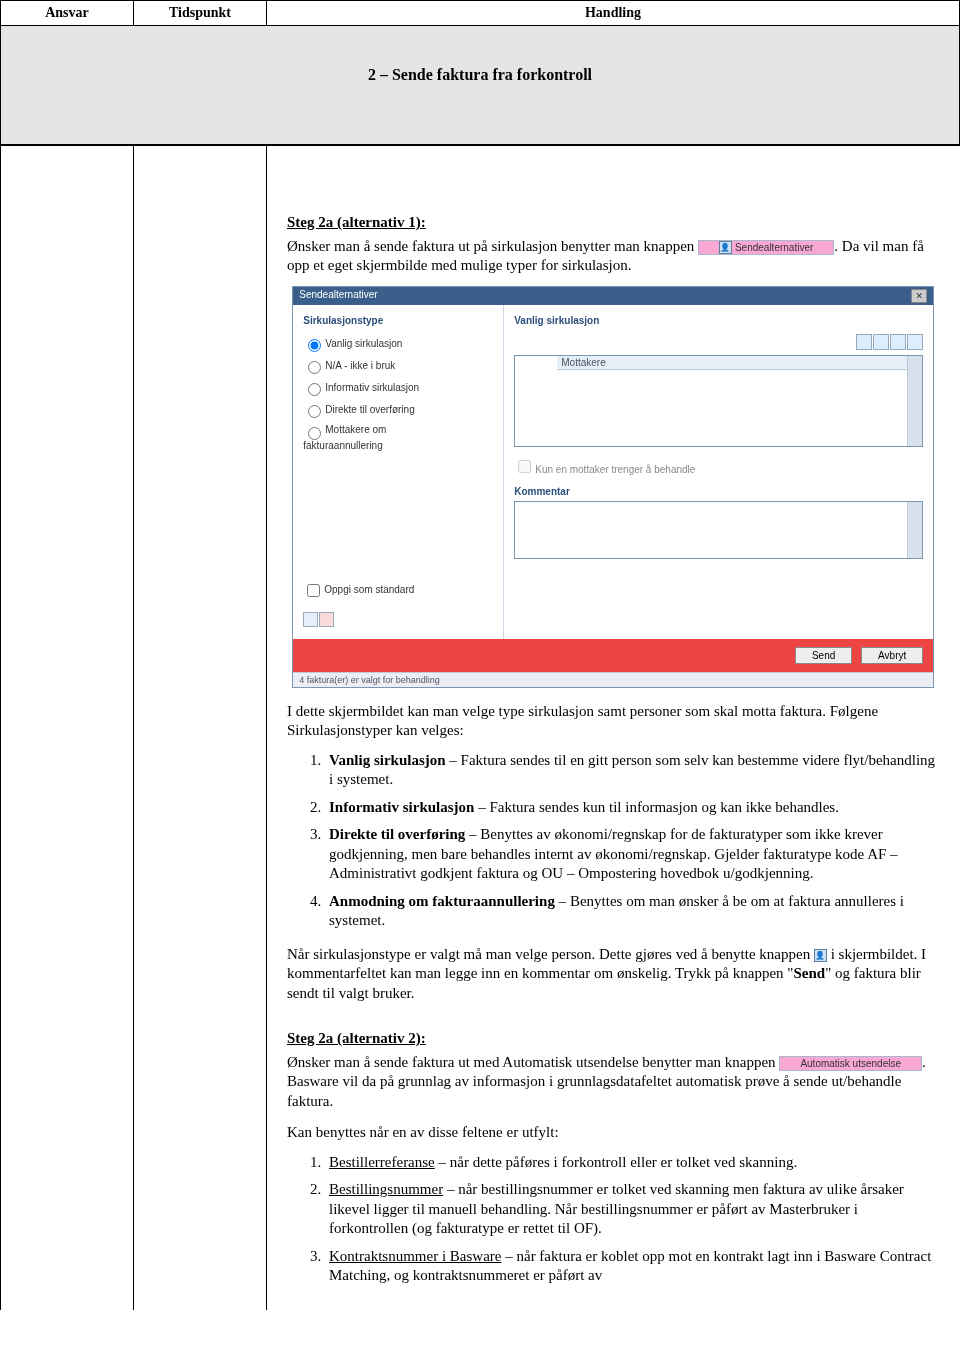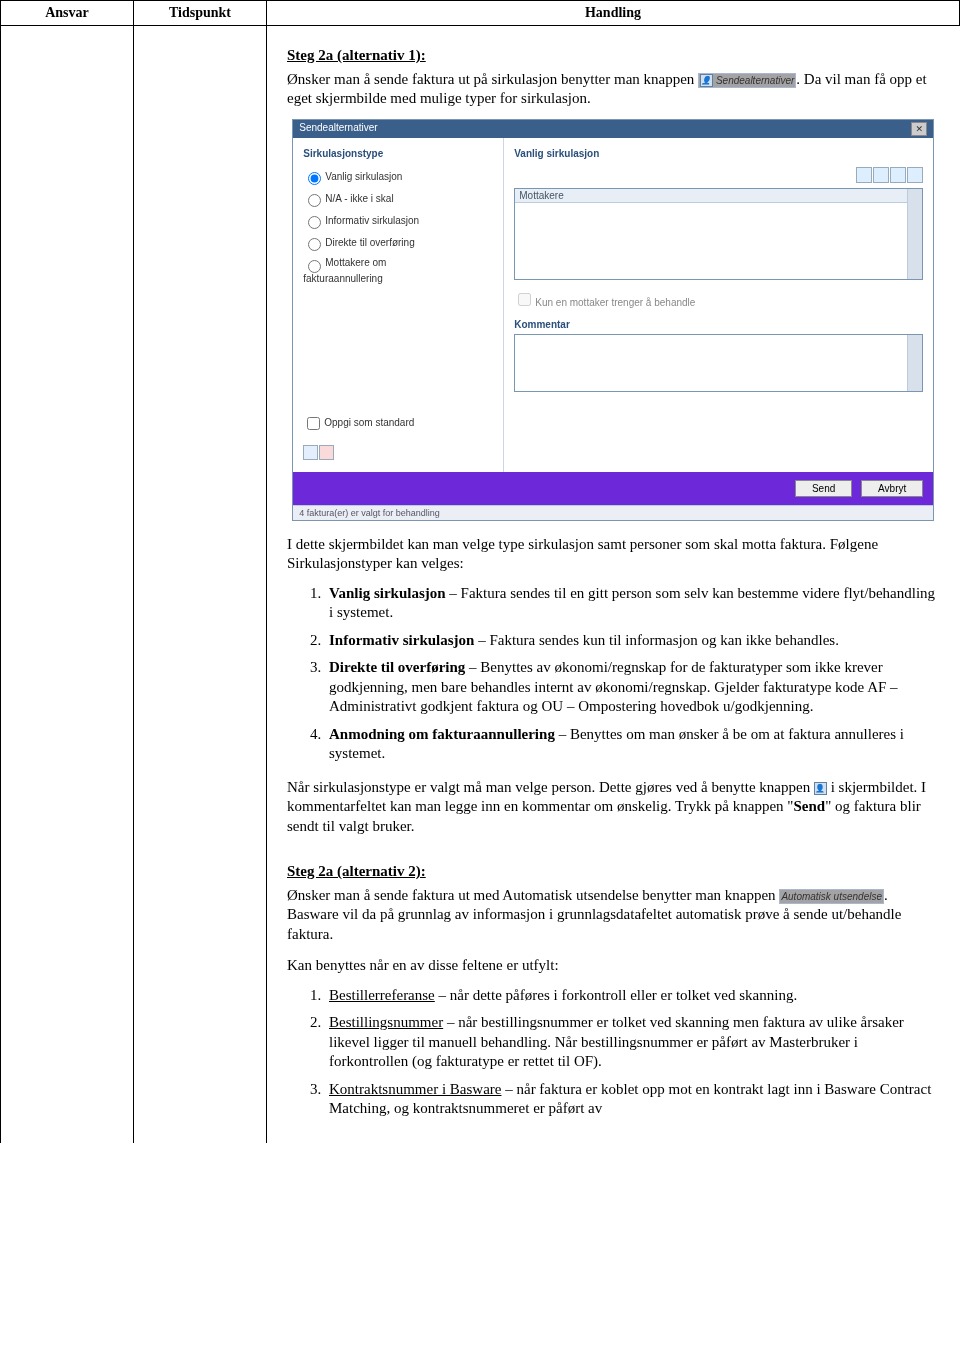--- a/index.html
+++ b/index.html
@@ -35,31 +35,31 @@
     border-bottom: 1px solid #000;
   }
   .content-cell {
     padding: 20px 20px 10px 20px;
     border: none !important;
   }
   .step-head {
     font-weight: bold;
     text-decoration: underline;
     margin-bottom: 4px;
+    margin-top: 47px;
   }
   p { margin: 0 0 10px 0; line-height: 1.3; }
   .inline-btn {
     display: inline-block;
-    background: #a3a3a3;
+    background: #f9a8d4;
     border: 1px solid #a8b8d0;
     font-family: Verdana, sans-serif;
     font-size: 10px;
-    padding: 0 1px;
+    padding: 0 20px;
     color: #333;
-    font-style: italic;
   }
   .inline-icon {
     display: inline-block;
     width: 11px;
     height: 11px;
     background: #d0e0f0;
     border: 1px solid #6080a0;
     vertical-align: middle;
     font-size: 8px;
     text-align: center;
@@ -141,20 +141,21 @@
     border: 1px solid #9ab;
     background: #def;
     margin-left: 1px;
   }
   .listbox {
     border: 1px solid #7a96b0;
     height: 90px;
     background: #fff;
     margin-bottom: 10px;
     position: relative;
+    padding-left: 42px;
   }
   .listbox-hdr {
     background: #e8eef6;
     border-bottom: 1px solid #bcd;
     font-size: 10px;
     padding: 1px 4px;
     color: #456;
   }
   .sbar {
     position: absolute;
@@ -167,21 +168,21 @@
   .chkrow input { margin-right: 4px; }
   .kommentarbox {
     border: 1px solid #7a96b0;
     height: 56px;
     background: #fff;
     position: relative;
   }
   .dialog-footer {
     padding: 8px 10px;
     text-align: right;
-    background: #6d28d9;
+    background: #ef4444;
   }
   .dialog-footer button {
     font-family: Verdana, sans-serif;
     font-size: 10px;
     padding: 2px 16px;
     margin-left: 6px;
     border: 1px solid #888;
     background: #eee;
   }
   .statusbar {
@@ -212,20 +213,25 @@
 </style>
 </head>
 <body>
 
 <table class="outer">
   <tbody>
       <tr>
     <th class="col1">Ansvar</th>
     <th class="col2">Tidspunkt</th>
     <th>Handling</th>
+  </tr>
+  <tr>
+    <td colspan="3" style="padding:0;">
+      <div class="section-title">2 – Sende faktura fra forkontroll</div>
+    </td>
   </tr>
   <tr class="contentrow">
     <td class="col1 empty"></td>
     <td class="col2 empty"></td>
     <td class="content-cell">
 
       <p class="step-head">Steg 2a (alternativ 1):</p>
       <p>
         <span>Ønsker man å sende faktura ut på sirkulasjon benytter man knappen</span>
         <span class="inline-btn">
@@ -236,21 +242,21 @@
 
       <div class="dialog">
         <div class="dialog-title">
           <span>Sendealternativer</span>
           <span class="dialogX">✕</span>
         </div>
         <div class="dialog-body">
           <div class="dpane-left">
             <div class="hdr">Sirkulasjonstype</div>
             <div class="radio-row"><input type="radio" checked="" style=""><span>Vanlig sirkulasjon</span></div>
-            <div class="radio-row"><input type="radio" style=""><span>N/A - ikke i skal</span></div>
+            <div class="radio-row"><input type="radio" style=""><span>N/A - ikke i bruk</span></div>
             <div class="radio-row"><input type="radio" style=""><span>Informativ sirkulasjon</span></div>
             <div class="radio-row"><input type="radio" style=""><span>Direkte til overføring</span></div>
             <div class="radio-row"><input type="radio" style="vertical-align: top;"><span><span>Mottakere om</span><br><span>fakturaannullering</span></span></div>
             <div class="left-bottom">
               <div class="radio-row"><input type="checkbox" style=""><span>Oppgi som standard</span></div>
               <div class="iconrow-small">
                 <span class="ii1"></span><span class="ii2"></span>
               </div>
             </div>
           </div>

